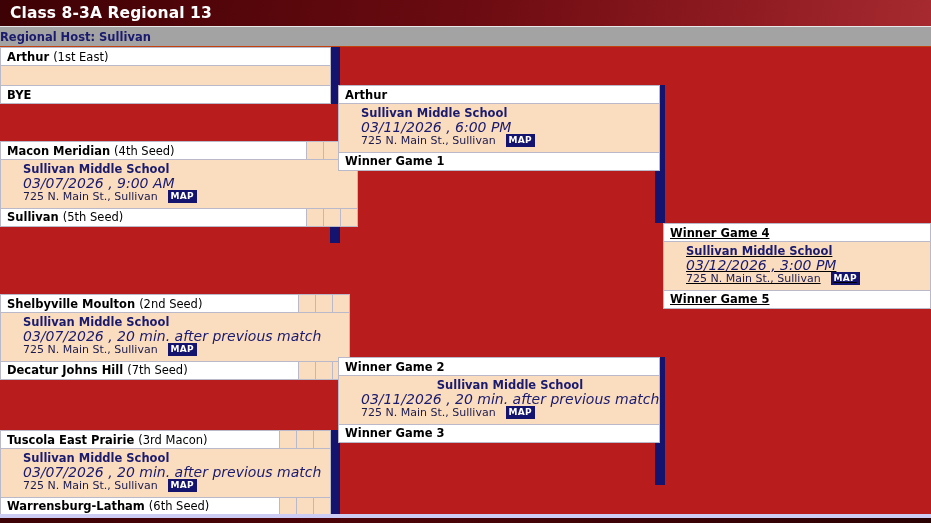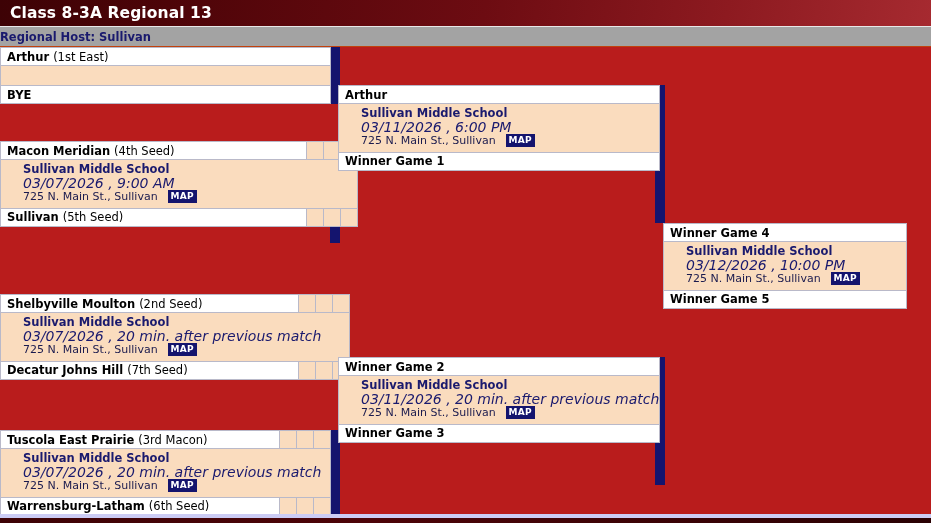--- a/index.html
+++ b/index.html
@@ -321,21 +321,21 @@
       </div>
     </div>
     <div class="team-row">
       <div class="team-name">
         <b>Winner Game 1</b>
           <span class="team-seed"></span>
       </div>
     </div>
   </div>
 
-  <div class="game" style="left:338px; top:310px; width:322px;">
+  <div class="game" style="left:338px; top:310px; width:322px;text-align:center;">
     <div class="team-row">
       <div class="team-name">
         <b>Winner Game 2</b>
           <span class="team-seed"></span>
       </div>
     </div>
     <div class="detail-row">
       <div class="venue">Sullivan Middle School</div>
       <div class="when">03/11/2026 , 20 min. after previous match</div>
       <div class="addr-line">
@@ -344,30 +344,30 @@
       </div>
     </div>
     <div class="team-row">
       <div class="team-name">
         <b>Winner Game 3</b>
           <span class="team-seed"></span>
       </div>
     </div>
   </div>
 
-  <div class="game" style="left:663px; top:176px; width:244px;">
+  <div class="game" style="left:663px; top:176px; width:268px;text-decoration:underline;">
     <div class="team-row">
       <div class="team-name">
         <b>Winner Game 4</b>
           <span class="team-seed"></span>
       </div>
     </div>
     <div class="detail-row">
       <div class="venue">Sullivan Middle School</div>
-      <div class="when">03/12/2026 , 10:00 PM</div>
+      <div class="when">03/12/2026 , 3:00 PM</div>
       <div class="addr-line">
         <span class="addr">725 N. Main St., Sullivan</span>
         <span class="map-badge">MAP</span>
       </div>
     </div>
     <div class="team-row">
       <div class="team-name">
         <b>Winner Game 5</b>
           <span class="team-seed"></span>
       </div>

